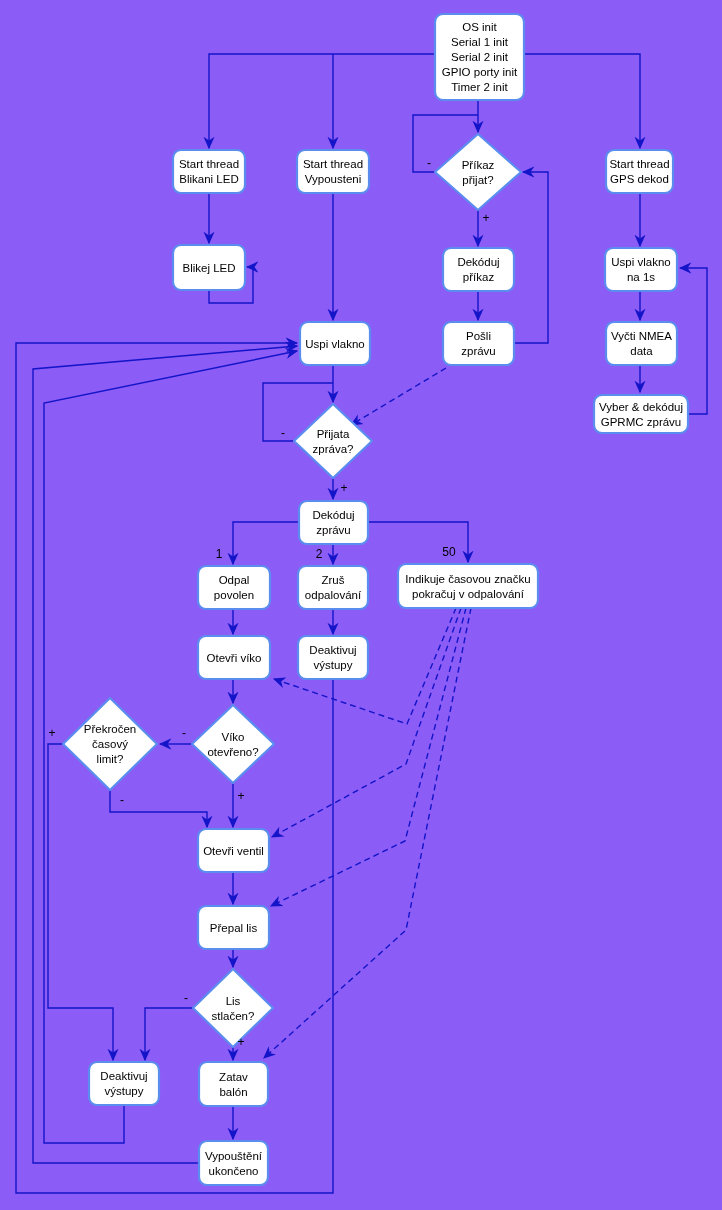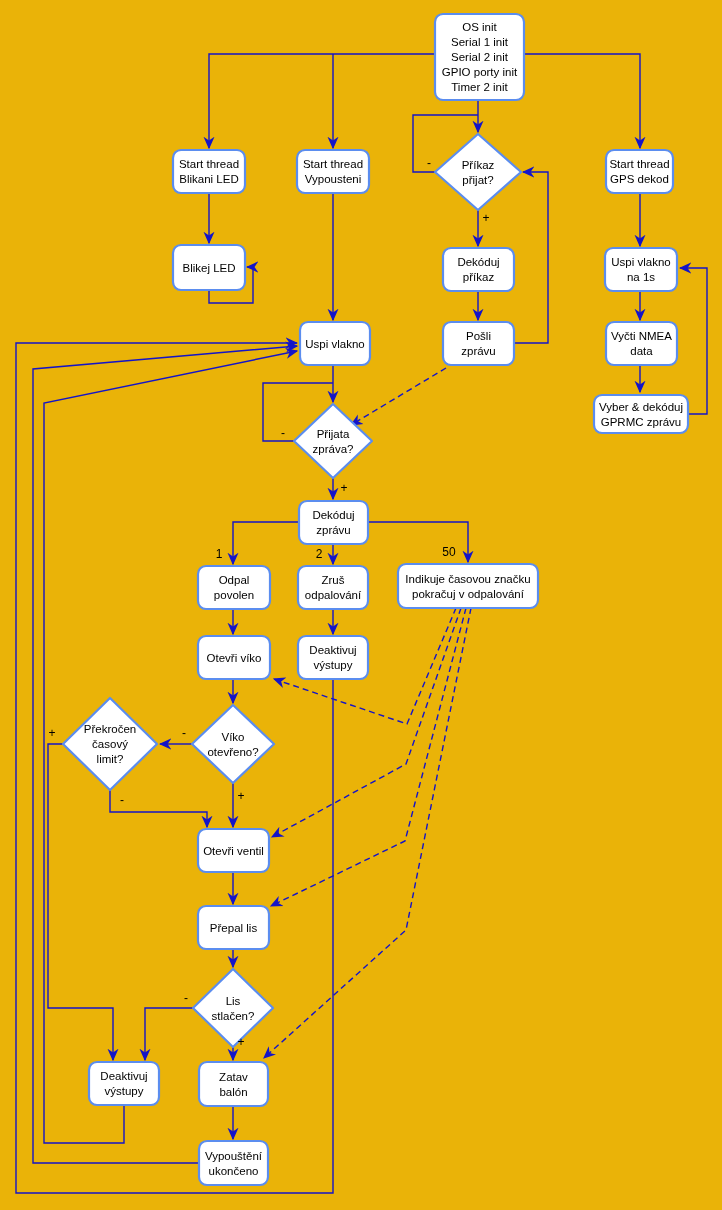--- a/index.html
+++ b/index.html
@@ -1,16 +1,16 @@
 <!DOCTYPE html>
 <html><head>
 <meta charset="utf-8">
 <style>
   html,body{margin:0;padding:0;background:#ffffff;}
-  .stage{position:relative;width:722px;height:1210px;background:#eab308;overflow:hidden;
+  .stage{position:relative;width:722px;height:1210px;background:#8b5cf6;overflow:hidden;
          font-family:"Liberation Sans", sans-serif;}
   svg text{font-family:"Liberation Sans", sans-serif;}
 </style>
 </head>
 <body>
 
 <div class="stage">
   <svg id="flow" width="722" height="1210" viewBox="0 0 722 1210">
       <defs>
         <marker id="arr" viewBox="0 0 10 10" refX="9" refY="5" markerWidth="9" markerHeight="9" orient="auto-start-reverse">

